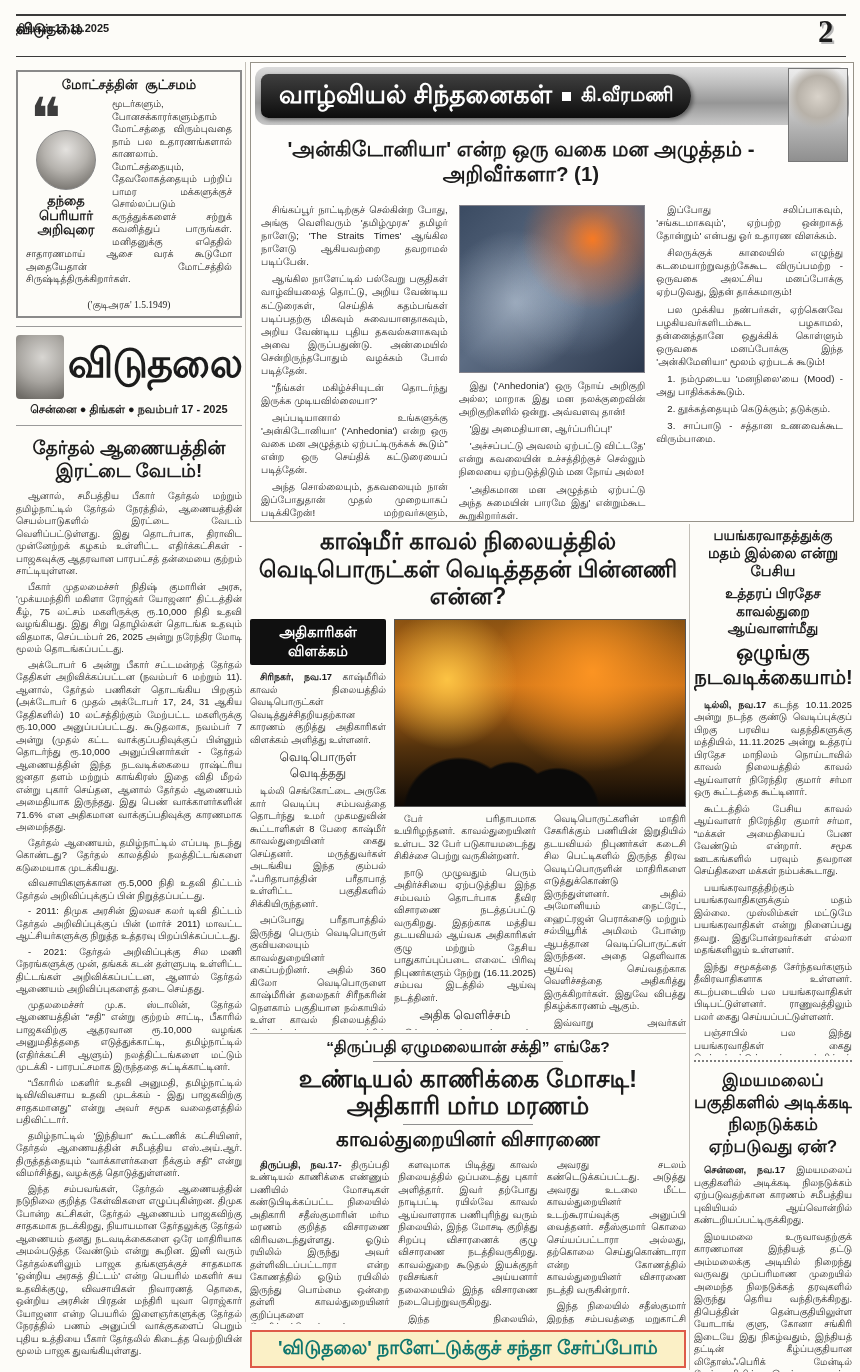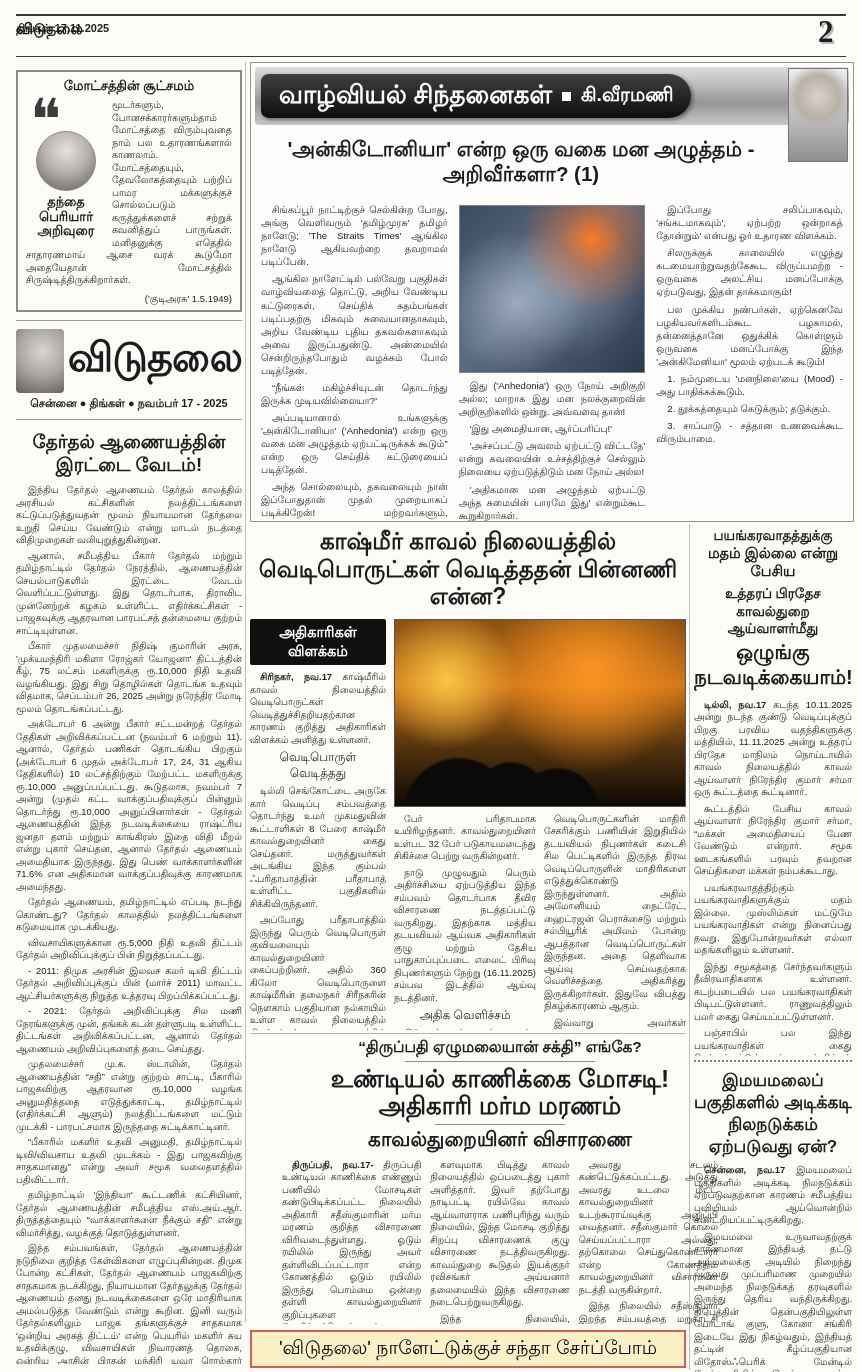--- a/index.html
+++ b/index.html
@@ -12,44 +12,44 @@
   
   .np-masthead{left:16px;top:20px;font-size:15px;font-weight:bold;}
   .np-date{left:16px;top:22px;font-size:11px;font-weight:bold;}
   .np-pagenum{left:818px;top:14px;font-family:"Liberation Serif",serif;font-size:31px;
       font-weight:bold;text-shadow:2px 2px 0 #b9b9b9;}
   
   .leftcol{left:16px;top:62px;width:226px;height:1302px;overflow:hidden;}
   .edit-head{background:#141414;color:#fff;text-align:center;font-size:17px;
       font-weight:bold;padding:4px 0;}
   .advice-box{border:2px solid #8a8a8a;margin-top:8px;padding:6px 8px 4px;}
-  .advice-title{text-align:center;font-weight:bold;font-size:13px;margin-bottom:4px;}
+  .advice-title{text-align:center;font-weight:bold;font-size:13px;margin-bottom:4px;font-family:Liberation Mono, monospace;}
   .advice-left{float:left;width:80px;text-align:center;margin-right:6px;}
   .bigquote{font-family:"Liberation Serif",serif;font-size:58px;line-height:.75;
       color:#3d3d3d;height:30px;text-align:left;padding-left:4px;}
   .p-photo{width:58px;height:58px;border-radius:50%;margin:2px auto 4px;
       background:radial-gradient(circle at 50% 32%,#e4e2df 0%,#b5b2ad 45%,#7e7b76 80%);
       border:1px solid #888;}
   .p-label{font-weight:bold;font-size:13px;line-height:1.12;}
   .advice-body{font-size:9.5px;line-height:1.32;text-align:justify;}
-  .advice-attr{text-align:right;font-size:9.5px;clear:both;margin-top:6px;}
+  .advice-attr{text-align:center;font-size:9.5px;clear:both;margin-top:14px;font-family:Liberation Serif, serif;}
   .thin-div{height:1px;background:#9a9a9a;margin:8px 0;}
   .logo-row{display:flex;align-items:center;justify-content:center;gap:4px;margin-top:2px;}
   .logo-photo{width:56px;height:64px;border-radius:4px;
       background:radial-gradient(circle at 55% 35%,#d8d6d2 0%,#a8a5a0 50%,#6f6c67 90%);}
   .logo-text{font-size:40px;font-weight:bold;letter-spacing:-1px;}
   .edition-line{text-align:center;font-weight:bold;font-size:11px;margin:4px 0 2px;}
   .edit-headline{text-align:center;font-weight:bold;font-size:18.5px;line-height:1.25;
       margin:10px 0 8px;}
   .edit-body{font-size:9.4px;line-height:1.33;text-align:justify;}
   .edit-body p{margin:0 0 3px;text-indent:12px;}
   
   .main-art{left:250px;top:62px;width:602px;height:458px;border:1px solid #979389;
       overflow:hidden;background:#fefdfb;}
-  .banner{margin:4px;height:58px;position:relative;border-radius:4px;overflow:hidden;
+  .banner{margin:4px;height:58px;position:relative;border-radius:12px;overflow:hidden;
       background:linear-gradient(180deg,#dcdcdc 0%,#bdbdbd 30%,#969696 62%,#c8c8c8 100%);}
   .banner-pill{position:absolute;left:6px;top:7px;height:44px;display:flex;align-items:center;
       gap:10px;padding:0 18px;background:linear-gradient(180deg,#3f3f3f,#0d0d0d);
       border-radius:8px 24px 24px 8px;box-shadow:2px 2px 4px rgba(0,0,0,.45);}
   .banner-title{color:#fff;font-size:25px;font-weight:bold;white-space:nowrap;}
   .banner-sq{width:9px;height:9px;background:#fff;flex:0 0 auto;}
   .banner-author{color:#fff;font-size:19px;font-weight:bold;white-space:nowrap;}
   .columnist-photo{position:absolute;right:5px;top:5px;width:58px;height:92px;
       border:1px solid #777;
       background:radial-gradient(circle at 50% 30%,#d9d3ca 0%,#b7b1a8 30%,transparent 46%),
@@ -89,33 +89,33 @@
   .up-kicker2{text-align:center;font-weight:bold;font-size:14.5px;margin-bottom:4px;}
   .up-head1{text-align:center;font-weight:bold;font-size:13.5px;line-height:1.3;
       font-family:"Liberation Serif",serif;margin:3px 0;}
   .up-head2{text-align:center;font-weight:bold;font-size:20px;margin:2px 0 8px;}
   .small-body{font-size:9.4px;line-height:1.33;text-align:justify;}
   .small-body p{margin:0 0 4px;text-indent:10px;}
   .him{left:694px;top:1060px;width:158px;height:302px;overflow:hidden;
       border-top:2px dotted #7e7e7e;padding-top:8px;}
   .him-head{text-align:center;font-weight:bold;font-size:17px;line-height:1.3;margin-bottom:6px;}
   
-  .tiru{left:250px;top:1038px;width:436px;height:286px;overflow:hidden;margin-left:32px;}
+  .tiru{left:250px;top:1038px;width:436px;height:286px;overflow:hidden;}
   .t-kicker{text-align:center;font-weight:bold;font-size:15.5px;}
   .t-rule1{width:190px;height:1px;background:#8e8e8e;margin:3px auto;}
   .t-head{text-align:center;font-weight:bold;font-size:24.5px;line-height:1.12;margin:2px 30px 4px;}
   .t-rule2{width:130px;height:1px;background:#8e8e8e;margin:2px auto 3px;}
   .t-subhead{text-align:center;font-weight:bold;font-size:20px;margin-bottom:6px;}
   .t-cols{display:flex;gap:9px;}
   .t-col{flex:1;font-size:9.4px;line-height:1.33;text-align:justify;}
   .t-col p{margin:0 0 4px;text-indent:10px;}
   
   .sub-banner{left:250px;top:1330px;width:432px;height:34px;background:#fbf0c6;
       border:2px solid #de5b49;display:flex;align-items:center;justify-content:center;
-      font-weight:normal;font-size:19px;color:#000000;}
+      font-weight:bold;font-size:19px;color:#0f766e;}
 </style>
 </head>
 <body>
 
 <div class="abs rule" style="left:16px;top:14px;width:830px;height:2px;"></div>
 <div class="abs np-masthead">விடுதலை</div>
 <div class="abs np-date">திங்கள் 17.11.2025</div>
 <div class="abs np-pagenum">2</div>
 <div class="abs rule" style="left:16px;top:56px;width:830px;height:1px;"></div>
 
@@ -132,21 +132,20 @@
   </div>
   <div class="thin-div"></div>
   <div class="logo-row">
     <div class="logo-photo"></div>
     <div class="logo-text">விடுதலை</div>
   </div>
   <div class="edition-line">சென்னை ● திங்கள் ● நவம்பர் 17 - 2025</div>
   <div class="thin-div"></div>
   <div class="edit-headline">தேர்தல் ஆணையத்தின் இரட்டை வேடம்!</div>
   <div class="edit-body">
-      <p class="para">இந்திய தேர்தல் ஆணையம் தேர்தல் காலத்தில் அரசியல் கட்சிகளின் நலத்திட்டங்களை கட்டுப்படுத்துவதன் மூலம் நியாயமான தேர்தலை உறுதி செய்ய வேண்டும் என்று மாடல் நடத்தை விதிமுறைகள் வலியுறுத்துகின்றன.</p>
       <p class="para">ஆனால், சமீபத்திய பீகார் தேர்தல் மற்றும் தமிழ்நாட்டில் தேர்தல் நேரத்தில், ஆணையத்தின் செயல்பாடுகளில் இரட்டை வேடம் வெளிப்பட்டுள்ளது. இது தொடர்பாக, திராவிட முன்னேற்றக் கழகம் உள்ளிட்ட எதிர்க்கட்சிகள் - பாஜகவுக்கு ஆதரவான பாரபட்சத் தன்மையை குற்றம் சாட்டியுள்ளன.</p>
       <p class="para">பீகார் முதலமைச்சர் நிதிஷ் குமாரின் அரசு, 'முக்யமந்திரி மகிளா ரோஜ்கர் யோஜனா' திட்டத்தின் கீழ், 75 லட்சம் மகளிருக்கு ரூ.10,000 நிதி உதவி வழங்கியது. இது சிறு தொழில்கள் தொடங்க உதவும் விதமாக, செப்டம்பர் 26, 2025 அன்று நரேந்திர மோடி மூலம் தொடங்கப்பட்டது.</p>
       <p class="para">அக்டோபர் 6 அன்று பீகார் சட்டமன்றத் தேர்தல் தேதிகள் அறிவிக்கப்பட்டன (நவம்பர் 6 மற்றும் 11). ஆனால், தேர்தல் பணிகள் தொடங்கிய பிறகும் (அக்டோபர் 6 முதல் அக்டோபர் 17, 24, 31 ஆகிய தேதிகளில்) 10 லட்சத்திற்கும் மேற்பட்ட மகளிருக்கு ரூ.10,000 அனுப்பப்பட்டது. கூடுதலாக, நவம்பர் 7 அன்று (முதல் கட்ட வாக்குப்பதிவுக்குப் பின்னும் தொடர்ந்து ரூ.10,000 அனுப்பினார்கள் - தேர்தல் ஆணையத்தின் இந்த நடவடிக்கையை ராஷ்ட்ரிய ஜனதா தளம் மற்றும் காங்கிரஸ் இதை விதி மீறல் என்று புகார் செய்தன, ஆனால் தேர்தல் ஆணையம் அமைதியாக இருந்தது. இது பெண் வாக்காளர்களின் 71.6% என அதிகமான வாக்குப்பதிவுக்கு காரணமாக அமைந்தது.</p>
       <p class="para">தேர்தல் ஆணையம், தமிழ்நாட்டில் எப்படி நடந்து கொண்டது? தேர்தல் காலத்தில் நலத்திட்டங்களை கடுமையாக முடக்கியது.</p>
       <p class="para">விவசாயிகளுக்கான ரூ.5,000 நிதி உதவி திட்டம் தேர்தல் அறிவிப்புக்குப் பின் நிறுத்தப்பட்டது.</p>
       <p class="para">- 2011: திமுக அரசின் இலவச கலர் டிவி திட்டம் தேர்தல் அறிவிப்புக்குப் பின் (மார்ச் 2011) மாவட்ட ஆட்சியர்களுக்கு நிறுத்த உத்தரவு பிறப்பிக்கப்பட்டது.</p>
       <p class="para">- 2021: தேர்தல் அறிவிப்புக்கு சில மணி நேரங்களுக்கு முன், தங்கக் கடன் தள்ளுபடி உள்ளிட்ட திட்டங்கள் அறிவிக்கப்பட்டன, ஆனால் தேர்தல் ஆணையம் அறிவிப்புகளைத் தடை செய்தது.</p>
       <p class="para">முதலமைச்சர் மு.க. ஸ்டாலின், தேர்தல் ஆணையத்தின் “சதி” என்று குற்றம் சாட்டி, பீகாரில் பாஜகவிற்கு ஆதரவான ரூ.10,000 வழங்க அனுமதித்ததை எடுத்துக்காட்டி, தமிழ்நாட்டில் (எதிர்க்கட்சி ஆளும்) நலத்திட்டங்களை மட்டும் முடக்கி - பாரபட்சமாக இருந்ததை சுட்டிக்காட்டினர்.</p>
       <p class="para">“பீகாரில் மகளிர் உதவி அனுமதி, தமிழ்நாட்டில் டிவி/விவசாய உதவி முடக்கம் - இது பாஜகவிற்கு சாதகமானது” என்று அவர் சமூக வலைதளத்தில் பதிவிட்டார்.</p>
       <p class="para">தமிழ்நாட்டில் 'இந்தியா' கூட்டணிக் கட்சியினர், தேர்தல் ஆணையத்தின் சமீபத்திய எஸ்.அய்.ஆர். திருத்தத்தையும் “வாக்காளர்களை நீக்கும் சதி” என்று விமர்சித்து, வழக்குத் தொடுத்துள்ளனர்.</p>

